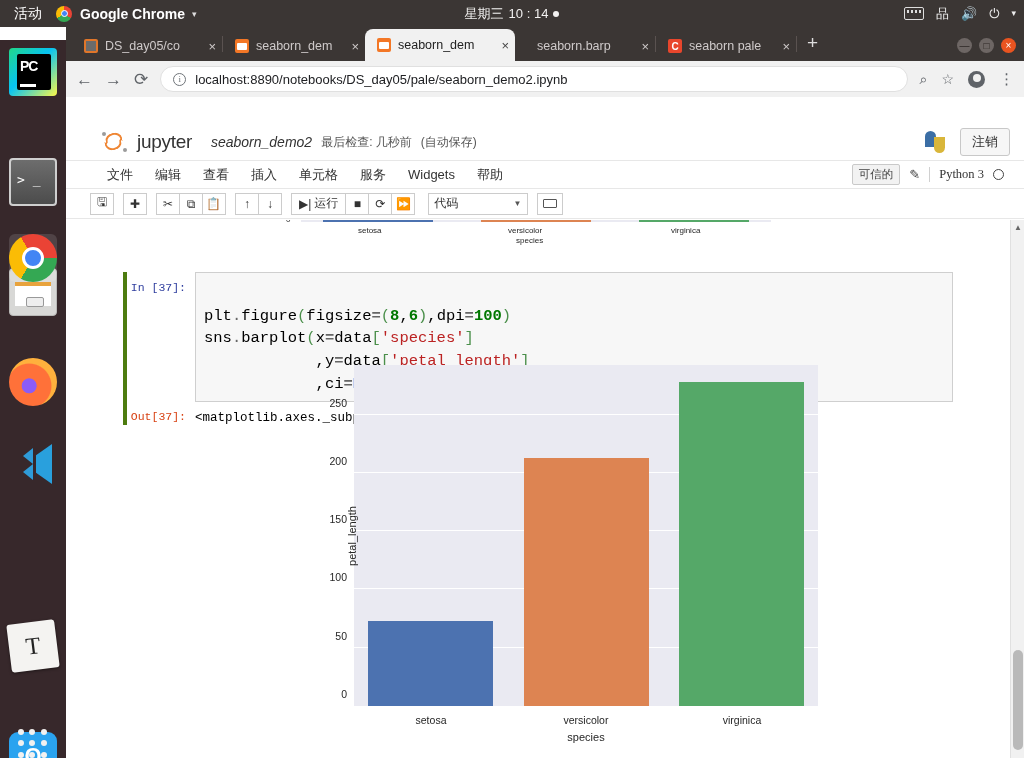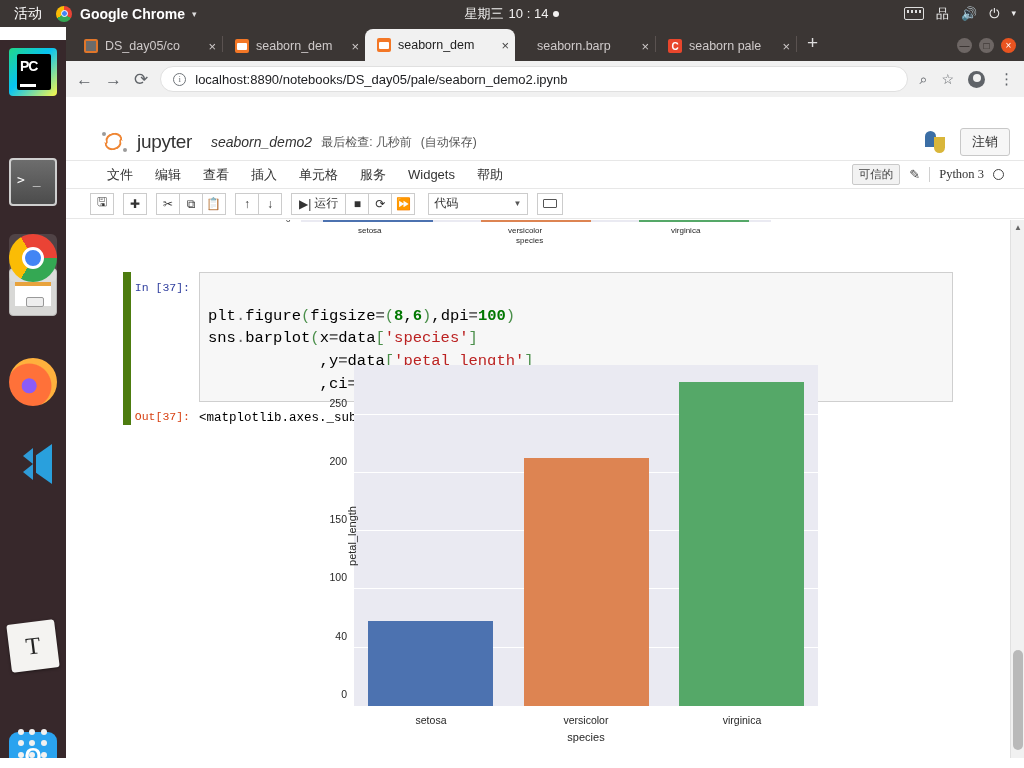--- a/index.html
+++ b/index.html
@@ -140,21 +140,21 @@
      display:flex; align-items:center; padding:0 5px; position:relative; }
   .cell-type-select .caret { position:absolute; right:6px; font-size:8px; color:#555;}
   .tb-kbd { width:26px; height:22px; border:1px solid #ccc; background:#fff; display:flex; align-items:center; justify-content:center; margin-left:9px;}
   .tb-kbd i { width:14px; height:9px; border:1px solid #555; border-radius:1px; display:block;}
 
   
   .nb { position:absolute; top:193px; left:66px; right:0; bottom:0; background:#fff; overflow:hidden; }
   .nb-scrollarea { position:absolute; left:0; right:14px; top:0; bottom:0; overflow:hidden; }
   .prev-chart { position:absolute; left:190px; top:-68px; width:530px; height:90px; }
   .cellwrap { position:absolute; left:57px; top:52px; width:830px; }
-  .cell-active { border-left:8px solid #4d7c0f; padding-left:0; }
+  .cell-active { border-left:4px solid #4d7c0f; padding-left:0; }
   .cell-row { display:flex; align-items:flex-start; }
   .prompt { width:68px; flex:none; text-align:right; padding-right:9px; padding-top:9px;
      font-family:"Liberation Mono","DejaVu Sans Mono",monospace; font-size:11.5px; color:#303f9f; }
   .prompt.out { color:#d84315; }
   .codearea { flex:1; background:#f7f7f7; border:1px solid #cfcfcf; padding:6px 8px; }
   .codearea pre { font-family:"Liberation Mono","DejaVu Sans Mono",monospace; font-size:15.5px; line-height:22.3px;
      color:#000; white-space:pre;margin-top:26px; }
   .k-op { color:#666; } .k-str { color:#bb2222; } .k-num { color:#007700; font-weight:bold;}
   .k-kw { color:#1d4ed8; font-weight:bold; } .k-fn { color:#000; } .k-eq { color:#666; font-weight:bold;}
   .k-builtin { color:#0c4a6e; } .k-paren { color:#4a8f4a; }
@@ -406,21 +406,21 @@
             <div class="gridline" style="bottom:117px"></div>
             <div class="gridline" style="bottom:58px"></div>
 
             <div class="bars">
               <div class="bar" style="left:14px;width:125px;height:85px;background:#4c72b0;"></div>
               <div class="bar" style="left:170px;width:125px;height:248px;background:#dd8452;"></div>
               <div class="bar" style="left:325px;width:125px;height:324px;background:#55a868;"></div>
             </div>
 
             <span class="ytick" style="bottom:0">0</span>
-            <span class="ytick" style="bottom:58px">40</span>
+            <span class="ytick" style="bottom:58px">50</span>
             <span class="ytick" style="bottom:117px">100</span>
             <span class="ytick" style="bottom:175px">150</span>
             <span class="ytick" style="bottom:233px">200</span>
             <span class="ytick" style="bottom:291px">250</span>
 
             <span class="ylabel">petal_length</span>
 
             <span class="xtick" style="left:77px">setosa</span>
             <span class="xtick" style="left:232px">versicolor</span>
             <span class="xtick" style="left:388px">virginica</span>

